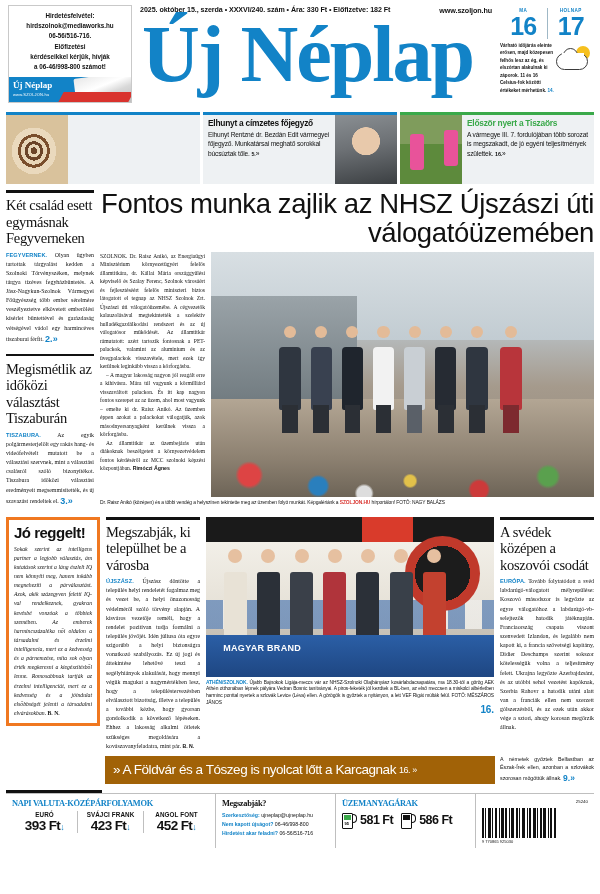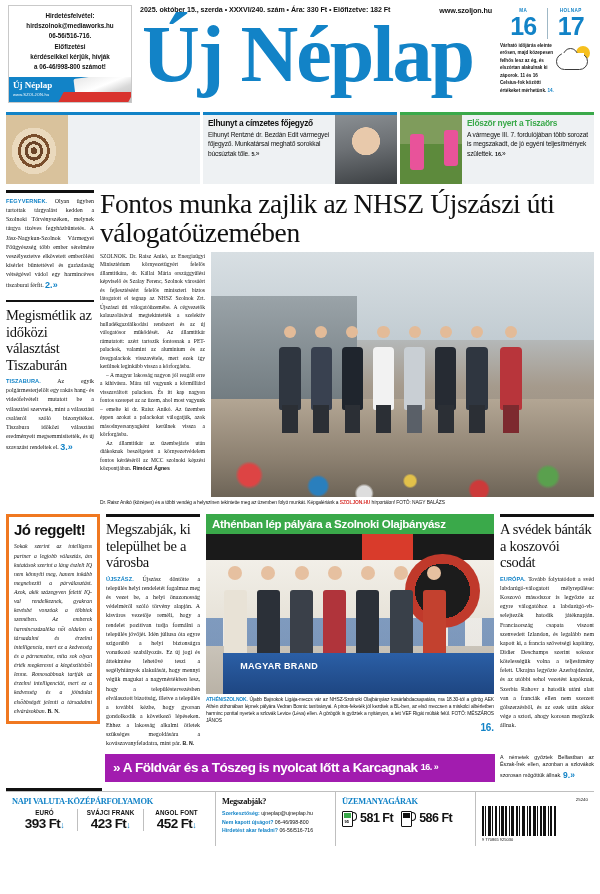--- a/index.html
+++ b/index.html
@@ -104,23 +104,24 @@
   .side-body { font-family:"Liberation Serif", serif; font-size:5.9px;
     line-height:1.55; text-align:justify; color:#111; }
   .dateline { font-weight:700; color:#1283c7; font-size:5.6px;
     font-family:"Liberation Sans", sans-serif; letter-spacing:.1px;}
   .pgref { display:inline-block; color:#1283c7; font-weight:700; font-size:9px;
     font-family:"Liberation Sans", sans-serif; vertical-align:-1px; }
   .side-sep { height:2px; background:#111; margin:7px 0 5px 0; }
 
   .lead-main { flex:1; }
   .lead-main h1 {
-    font-family:Liberation Serif, serif; font-weight:400;
+    font-family:Liberation Sans, sans-serif; font-weight:400;
     font-size:27.5px; line-height:28.5px; color:#111; letter-spacing:-0.4px;
     margin-bottom:5px;
+    text-align:right;
   }
   .lead-cols { display:flex; gap:6px; }
   .lead-text { width:105px; flex:none; font-family:"Liberation Serif", serif;
     font-size:5.55px; line-height:1.53; text-align:justify; color:#111; }
   .lead-text p { text-indent:6px; }
   .lead-text p.first { text-indent:0; }
   .byline { font-weight:700; font-family:"Liberation Sans", sans-serif; font-size:5.2px; }
   .lead-photo { flex:1; height:245px; position:relative; overflow:hidden;
     background:linear-gradient(180deg,#cfd6da 0%,#b9c1c6 30%,#a59a8c 55%,#8d8376 100%); }
   .lp-sky { position:absolute; left:0; top:0; width:100%; height:36%;
@@ -168,42 +169,42 @@
   .sport-photo { height:160px; position:relative; overflow:hidden;
     background:linear-gradient(180deg,#e8e4dd 0%,#d7d2c9 45%,#b9b2a6 100%); }
   .sp-banner { position:absolute; left:0; top:0; width:100%; height:16%;
     background:linear-gradient(90deg,#1a1a1a 0 54%, #d93b2b 54% 72%, #1a1a1a 72% 100%); }
   .sp-backdrop { position:absolute; left:0; top:16%; width:100%; height:54%;
     background:linear-gradient(180deg,#f2efe8,#e2ddd2); }
   .sp-logos { position:absolute; left:0; top:52%; width:100%; height:18%;
     background:repeating-linear-gradient(90deg,#2a5fa8 0 6%, #f0f0f0 6% 12%); opacity:.55; }
   .sp-badge { position:absolute; right:5%; top:12%; width:26%; padding-top:26%;
     border-radius:50%; background:radial-gradient(circle,#1c1c1c 0 52%, #c0392b 52% 74%, #1c1c1c 74% 100%); }
-  .sp-table { position:absolute; left:17px; bottom:0; width:100%; height:26%;
+  .sp-table { position:absolute; left:0; bottom:0; width:100%; height:26%;
     background:linear-gradient(180deg,#2b5fa6,#1e4682); }
   .sp-table .mb { position:absolute; left:6%; top:20%; color:#fff;
     font-size:9px; font-weight:700; letter-spacing:.3px; }
   .sp-people { position:absolute; left:2%; top:20%; width:96%; height:56%; }
   .sfig { position:absolute; bottom:0; width:9%; height:100%; }
   .sfig .h { position:absolute; left:22%; top:0; width:56%; padding-top:56%;
     border-radius:50%; background:#e6c0a0; }
   .sfig .b { position:absolute; left:4%; top:26%; width:92%; height:74%; border-radius:3px; }
   .sport-caption { font-size:4.9px; line-height:1.4; color:#111; margin-top:3px;
     text-align:justify; letter-spacing:-0.1px; position:relative; padding-bottom:9px;}
   .sport-caption .dl { color:#1283c7; font-weight:700; }
   .sport-caption .pgbig { position:absolute; right:0; bottom:-1px; color:#1283c7;
     font-weight:700; font-size:10px; }
 
   .col-head { font-family:"Liberation Serif", serif; font-size:14.5px;
     line-height:16.5px; color:#111; letter-spacing:-0.3px; margin-bottom:4px; }
 
   
   .promo-row { display:flex; align-items:stretch; margin:5px 6px 0 6px; gap:5px; }
   .promo-spacer { width:94px; flex:none; }
-  .promo-bar { flex:1; background:#a21caf; color:#fff; font-weight:700;
+  .promo-bar { flex:1; background:#a16207; color:#fff; font-weight:400;
     font-size:13.5px; letter-spacing:-0.45px; padding:4px 8px 5px 8px;
     display:flex; align-items:center; }
   .promo-bar .pg { font-size:9px; margin-left:3px; }
   .promo-right { width:94px; flex:none; font-size:5.3px; line-height:1.5;
     color:#111; text-align:justify; }
   .promo-right .pgref { font-size:8.5px; }
 
   
   .footer-wrap { margin:6px 6px 0 6px; }
   .footer-rule { height:3px; background:#111; width:96px; }
@@ -307,20 +308,21 @@
         <h3>Először nyert a Tiszaörs</h3>
         <p><span>A vármegye III. 7. fordulójában több sorozat is megszakadt, de jó egyéni teljesítmények születtek.</span> <span class="pg">16.</span>»</p>
       </div>
     </div>
   </div>
 
   <div class="lead">
 
     <div class="lead-left">
       <div class="rule-thick"></div>
+      <div class="side-head">Két család esett egymásnak Fegyverneken</div>
       <div class="side-body"><span class="dateline">FEGYVERNEK.</span> <span>Olyan ügyben tartottak tárgyalást kedden a Szolnoki Törvényszéken, melynek tárgya tízéves fegyházbüntetés. A Jász-Nagykun-Szolnok Vármegyei Főügyészség több ember sérelmére veszélyeztetve elkövetett emberölési kísérlet bűntettével és garázdaság vétségével vádol egy harmincéves tiszaburai férfit.</span> <span class="pgref">2.</span><span class="pgref">»</span></div>
 
       <div class="side-sep"></div>
       <div class="side-head">Megismétlik az időközi választást Tiszaburán</div>
       <div class="side-body"><span class="dateline">TISZABURA.</span> <span>Az egyik polgármesterjelölt egy rakás hang- és videófelvételt mutatott be a választási szervnek, mint a választási csalásról szóló bizonyítékot. Tiszabura időközi választási eredményeit megsemmisítették, és új szavazást rendeltek el.</span> <span class="pgref">3.</span><span class="pgref">»</span></div>
     </div>
 
     <div class="lead-main">
       <h1>Fontos munka zajlik az NHSZ Újszászi úti válogatóüzemében</h1>
       <div class="lead-cols">
@@ -391,21 +393,20 @@
       </div>
     </div>
 
     <div class="b-col2">
       <div class="rule-thick"></div>
       <div class="col-head">Megszabják, ki települhet be a városba</div>
       <div class="side-body"><span class="dateline">ÚJSZÁSZ.</span> <span>Újszász döntötte a település helyi rendeletét fogalmaz meg és vezet be, a helyi önazonosság védelméről szóló törvény alapján. A kisváros vezetője reméli, hogy a rendelet pozitívan tudja formálni a település jövőjét. Idén júliusa óta egyre szigorúbb a helyi biztonságra vonatkozó szabályozás. Ez új jogi és áttekintése lehetővé teszi a segélyhiányok alakulását, hogy mennyi végük magukat a nagymértékben lesz, hogy a településtervezésben elválasztott bizottság, illetve a település a további kézbe, hogy gyorsan gondolkodik a következő lépéseken. Ehhez a lakosság alkalmi ötletek szükséges megoldására a kovászavanyfeladatra, mint pár.</span> <span class="byline">B. N.</span></div>
     </div>
 
     <div class="b-col3">
-      <div class="green-head">Athénban lép pályára a Szolnoki Olajbányász</div>
       <div class="sport-photo">
         <div class="sp-banner"></div>
         <div class="sp-backdrop"></div>
         <div class="sp-logos"></div>
         <div class="sp-badge"></div>
         <div class="sp-people">
           <div class="sfig" style="left:4%">
               <div class="h"></div>
               <div class="b" style="background:#e8e2d6"></div>
             </div>
@@ -436,21 +437,21 @@
         </div>
         <div class="sp-table">
           <div class="mb">MAGYAR BRAND</div>
         </div>
       </div>
       <div class="sport-caption"><span class="dl">ATHÉN/SZOLNOK.</span> <span>Újabb Bajnokok Ligája-meccs vár az NHSZ-Szolnoki Olajbányász kosárlabdacsapatára, ma 18.30-tól a görög AEK Athén otthonában lépnek pályára Vedran Bosnic tanítványai. A piros-feketék jól kezdtek a BL-ben, az első meccsen a miskolci albérletben harminc ponttal nyertek a szlovák Levice (Léva) ellen. A görögök is győztek a nyitányon, a lett VEF Rigát múlták felül. FOTÓ: MÉSZÁROS JÁNOS</span><span class="pgbig">16.</span></div>
     </div>
 
     <div class="b-col4">
       <div class="rule-thick"></div>
-      <div class="col-head">A svédek bánták a koszovói csodát</div>
+      <div class="col-head">A svédek középen a koszovói csodát</div>
       <div class="side-body"><span class="dateline">EURÓPA.</span> <span>Tovább folytatódott a svéd labdarúgó-válogatott mélyrepülése: Koszovó másodszor is legyőzte az egyre válogatóhoz a labdarúgó-vb-selejtezők hatodik játéknapján. Franciaország csapata viszont szenvedett Izlandon, és legalább nem kapott ki, a francia szövetségi kapitány, Didier Deschamps szerint sokszor kötelességük volna a teljesítmény felett. Ukrajna legyőzte Azerbajdzsánt, és az utóbbi sehol vezetést kapóknak, Szerbia Rahovr a hatodik utáni alatt van a franciák ellen nem szerzett gólszerzésből, és az ezek után akkor vége a sztori, ahogy korosan megőrzik állnak.</span></div>
     </div>
   </div>
 
   <div class="promo-row">
     <div class="promo-spacer"></div>
     <div class="promo-bar">
       <span>» A Földvár és a Tószeg is nyolcat lőtt a Karcagnak</span>
       <span class="pg">16. »</span>
     </div>

